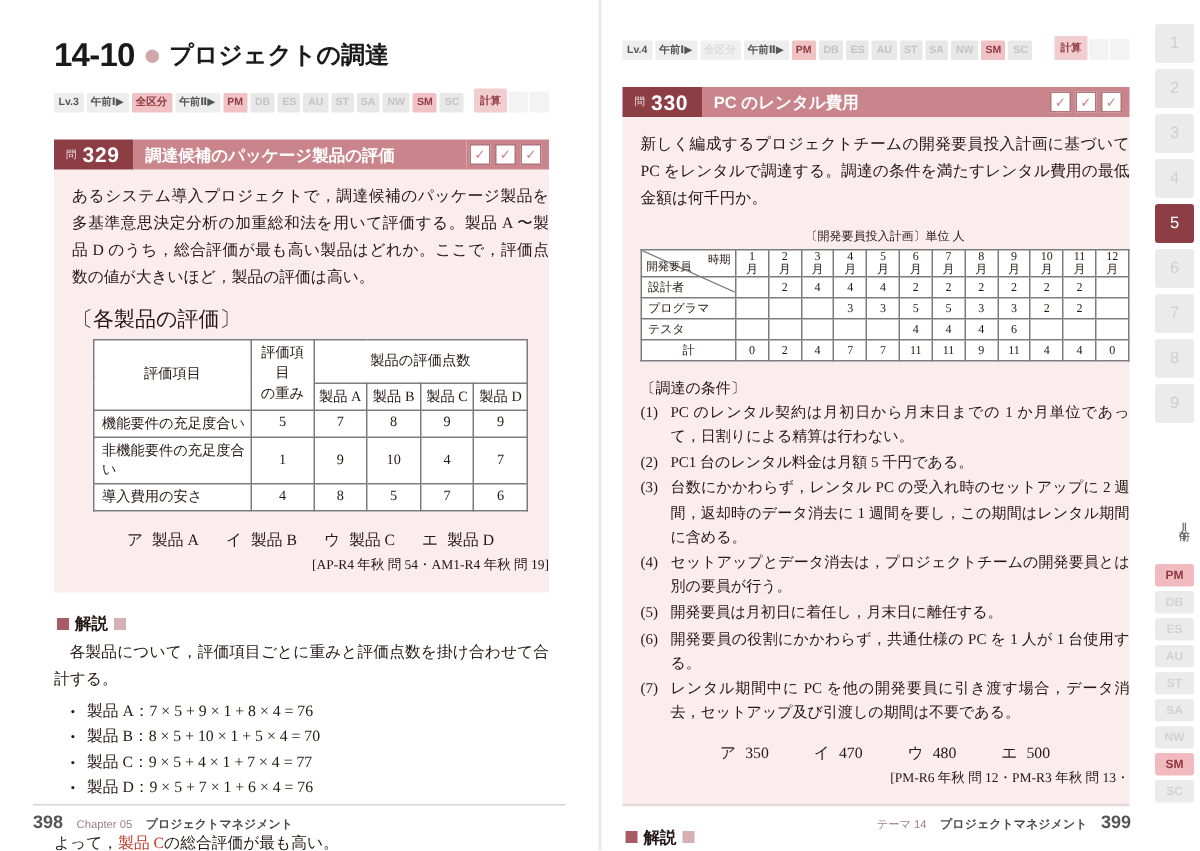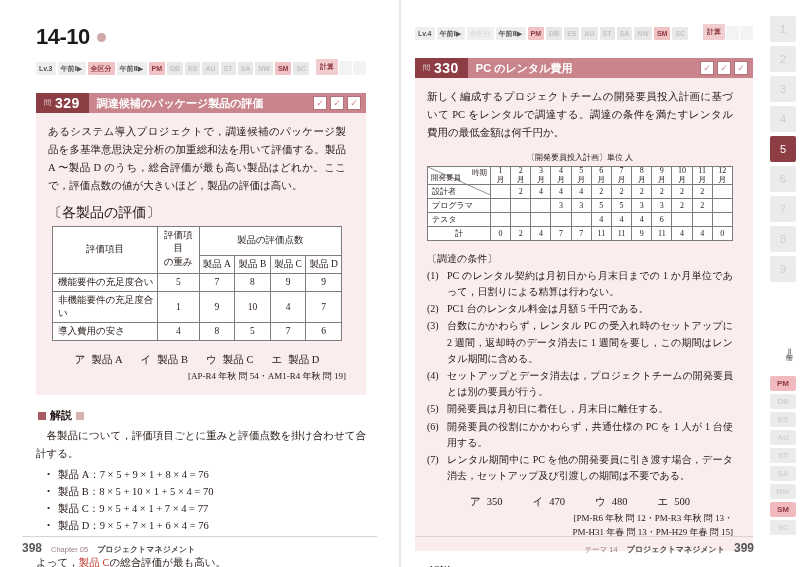--- a/index.html
+++ b/index.html
@@ -52,21 +52,21 @@
   .qnum .big{font-size:14px;font-weight:bold;letter-spacing:.5px;}
   .qtitle{
     flex:1;background:#c9858b;color:#fff;display:flex;align-items:center;
     padding:0 8px;font-family:"Liberation Sans","DejaVu Sans",sans-serif;
     font-size:11px;font-weight:bold;
   }
   .checks{display:flex;align-items:center;gap:3px;padding:0 5px 0 2px;background:#c9858b;}
   .chk{width:12px;height:12px;background:#fff;border:1px solid #b07479;display:flex;align-items:center;justify-content:center;font-size:9px;color:#c9858b;line-height:1;}
 
   
-  .panel{background:#fbecee;padding:10px 20px 12px 12px;}
+  .panel{background:#fbecee;padding:10px 0 12px 12px;}
   .ptext{font-size:10.5px;line-height:1.72;text-align:justify;}
   .label-line{font-size:14px;margin:9px 0 4px 0;}
 
   
   table.grid{border-collapse:collapse;font-size:9.5px;background:#fff;}
   table.grid td,table.grid th{border:1px solid #7c7c7c;text-align:center;padding:2px 3px;font-weight:normal;}
   .t-eval{margin:0 auto;width:290px;}
   .t-eval td.lh{text-align:left;padding-left:5px;}
 
   
@@ -141,20 +141,21 @@
 <div class="page">
 
   <div class="gutter"></div>
 
   <div class="sheet left">
     <div style="position:absolute;left:36px;top:24px;width:330px;">
 
       <div class="sec-head">
         <span class="sec-num">14-10</span>
         <span class="sec-dot"></span>
+        <span class="sec-title">プロジェクトの調達</span>
       </div>
 
       <div class="tagstrip">
         <span class="tag plain">Lv.3</span>
         <span class="tag plain">午前Ⅰ▶</span>
         <span class="tag on">全区分</span>
         <span class="tag plain">午前Ⅱ▶</span>
         <span class="tag on">PM</span>
         <span class="tag off">DB</span>
         <span class="tag off">ES</span>
@@ -435,21 +436,20 @@
             </div>
         </div>
 
         <div class="choices" style="gap:30px;margin-top:11px;">
           <span class="ci"><span class="mk">ア</span><span>350</span></span>
           <span class="ci"><span class="mk">イ</span><span>470</span></span>
           <span class="ci"><span class="mk">ウ</span><span>480</span></span>
           <span class="ci"><span class="mk">エ</span><span>500</span></span>
         </div>
         <div class="source">[PM-R6 年秋 問 12・PM-R3 年秋 問 13・</div>
-        <div class="source" style="margin-top:0;">PM-H31 年春 問 13・PM-H29 年春 問 15]</div>
       </div>
 
       <div class="kaisetsu">
         <span class="ksq"></span>
         <span class="kstitle">解説</span>
         <span class="ksq lite"></span>
       </div>
 
     </div>
 

